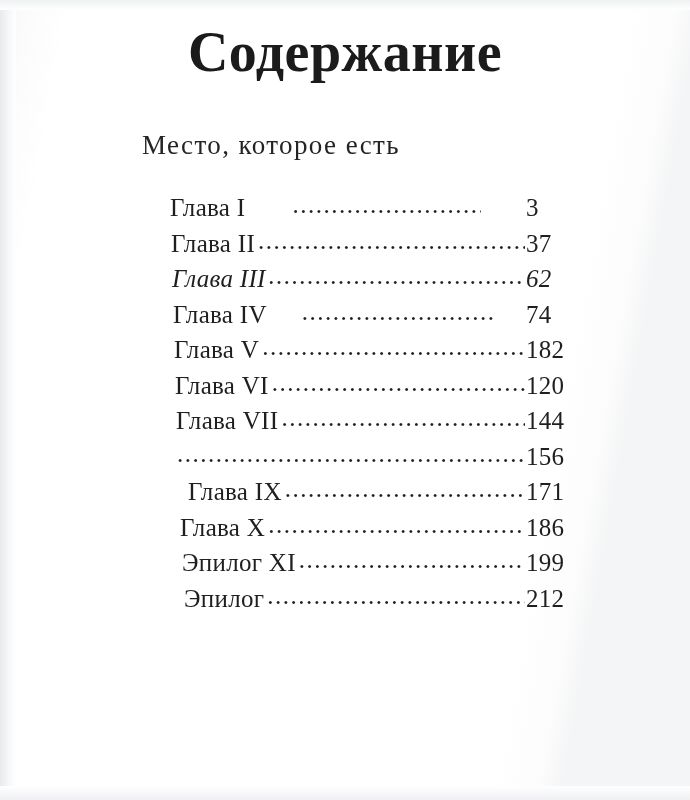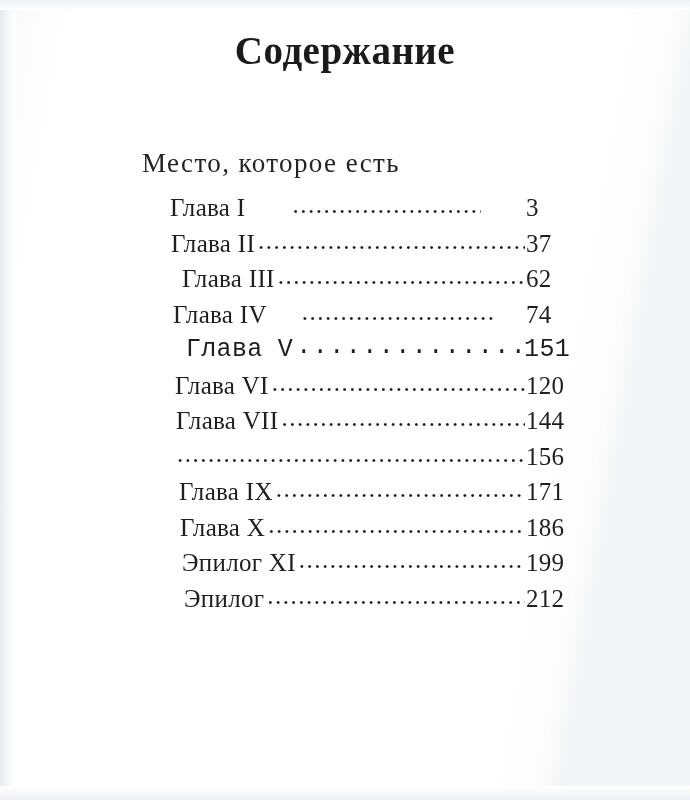--- a/index.html
+++ b/index.html
@@ -48,32 +48,32 @@
   .content {
     position: absolute;
     left: 0;
     top: 0;
     width: 690px;
     height: 800px;
   }
   .title {
     position: absolute;
     left: 0;
-    top: 28px;
+    top: 20px;
     width: 690px;
     text-align: center;
-    font-size: 39px;
+    font-size: 56px;
     font-weight: bold;
     color: #1b1b1b;
     letter-spacing: 0.5px;
   }
   .section-title {
     position: absolute;
     left: 142px;
-    top: 148px;
+    top: 130px;
     font-size: 27px;
     color: #242424;
     letter-spacing: 1.4px;
   }
   .toc {
     position: absolute;
     left: 170px;
     top: 190px;
     width: 400px;
   }
@@ -102,27 +102,27 @@
   }
   .toc-page {
     flex: 0 0 auto;
     padding-left: 1px;
     text-align: left;
     min-width: 44px;
   }
   
   .toc-row.i0  { margin-left: 0px; gap: 44px; }
   .toc-row.i1  { margin-left: 1px; }
-  .toc-row.i2  { margin-left: 12px; }
+  .toc-row.i2  { margin-left: 2px; font-style: italic; }
   .toc-row.i3  { margin-left: 3px; gap: 32px; }
-  .toc-row.i4  { margin-left: 16px; font-family: Liberation Mono, monospace; }
+  .toc-row.i4  { margin-left: 4px; }
   .toc-row.i5  { margin-left: 5px; }
   .toc-row.i6  { margin-left: 6px; }
   .toc-row.i7  { margin-left: 7px; }
-  .toc-row.i8  { margin-left: 9px; }
+  .toc-row.i8  { margin-left: 18px; }
   .toc-row.i9  { margin-left: 10px; }
   .toc-row.i10 { margin-left: 12px; }
   .toc-row.i11 { margin-left: 14px; }
 </style>
 </head>
 <body>
 
 <div class="page">
   <div class="page-edge-left"></div>
   <div class="page-edge-top"></div>
@@ -154,21 +154,21 @@
 
       <div class="toc-row i3">
         <span class="toc-label">Глава IV</span>
         <span class="toc-dots">..............................................................................</span>
         <span class="toc-page">74</span>
       </div>
 
       <div class="toc-row i4">
         <span class="toc-label">Глава V</span>
         <span class="toc-dots">..............................................................................</span>
-        <span class="toc-page">151</span>
+        <span class="toc-page">182</span>
       </div>
 
       <div class="toc-row i5">
         <span class="toc-label">Глава VI</span>
         <span class="toc-dots">..............................................................................</span>
         <span class="toc-page">120</span>
       </div>
 
       <div class="toc-row i6">
         <span class="toc-label">Глава VII</span>

